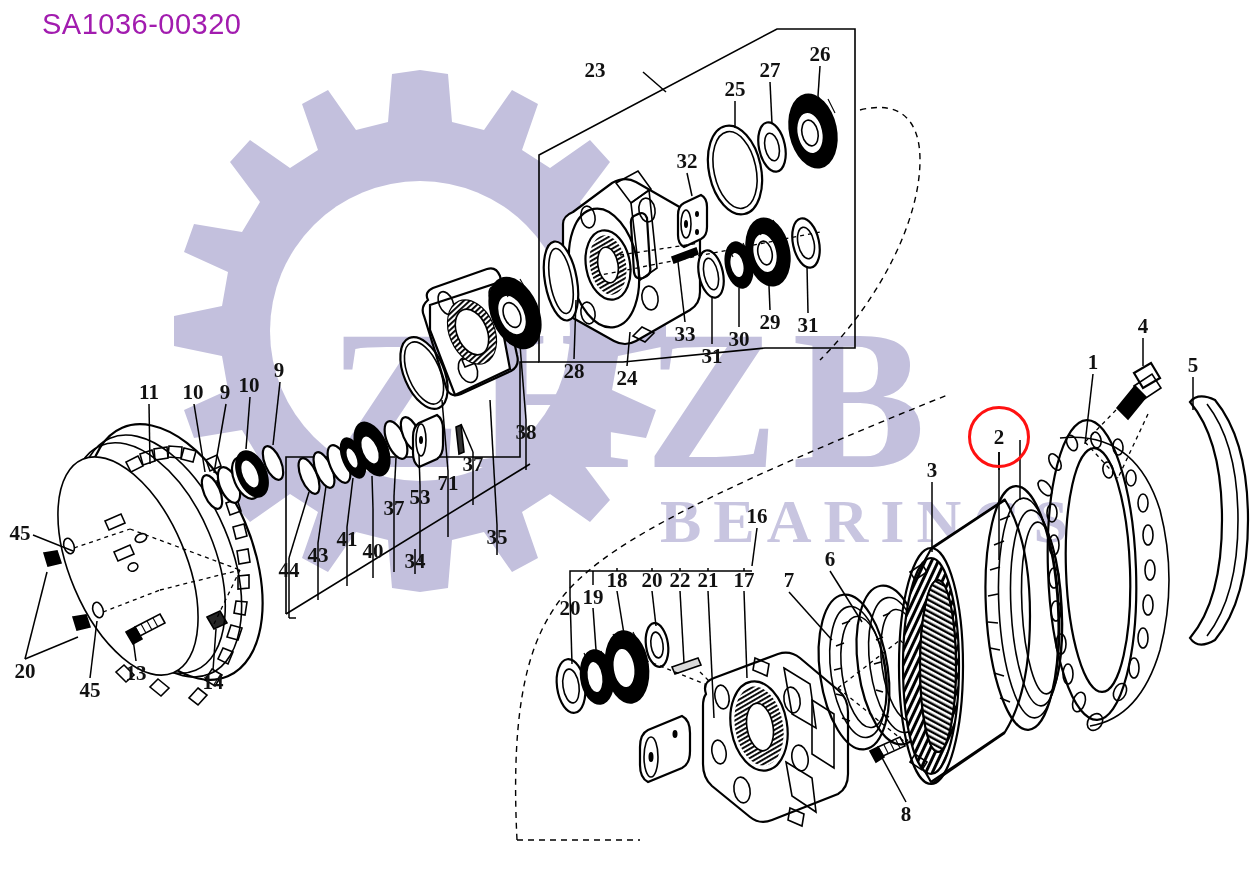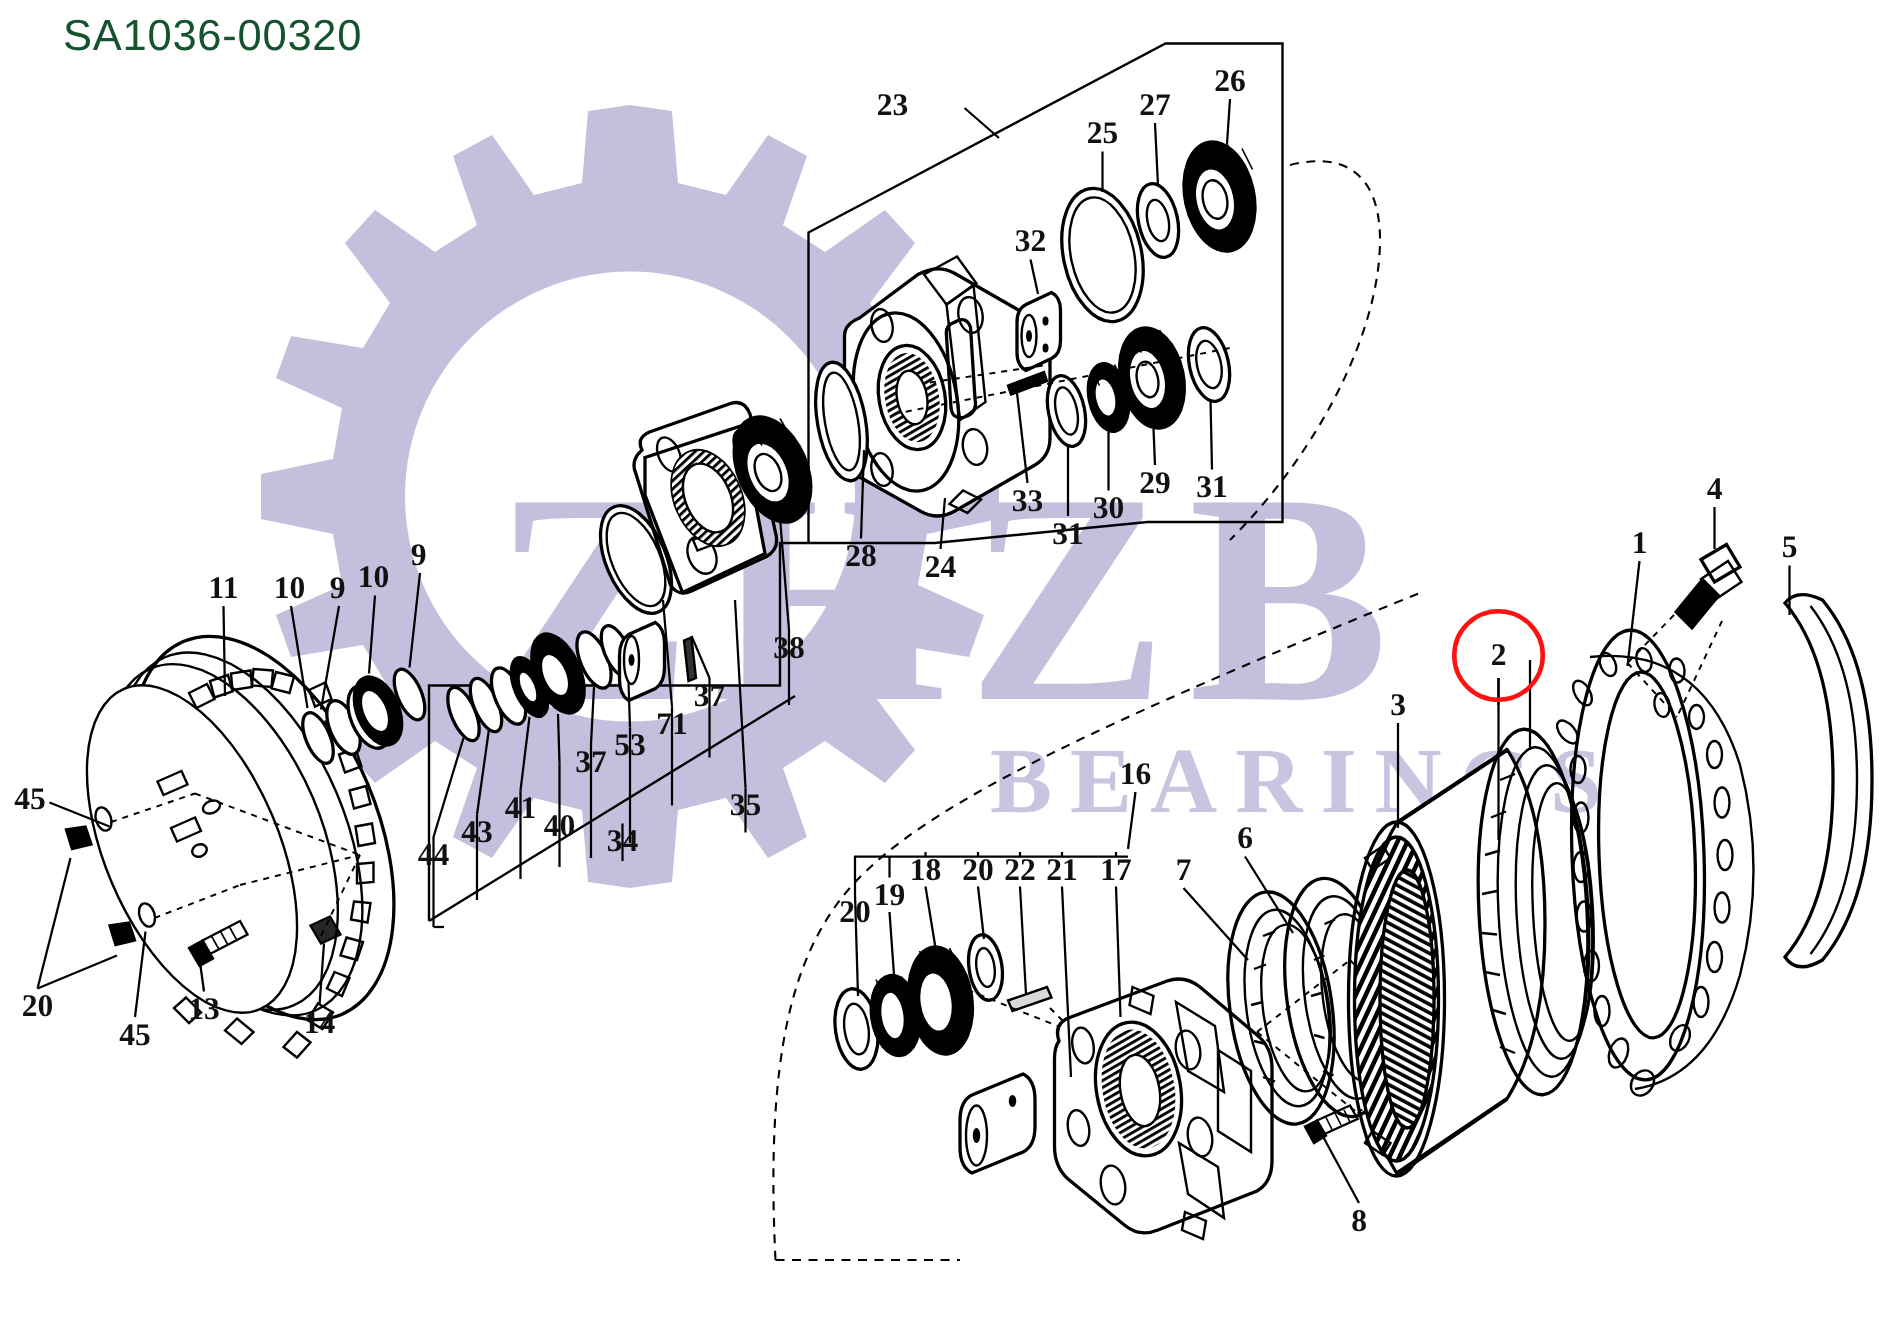--- a/index.html
+++ b/index.html
@@ -101,21 +101,21 @@
                  L90 102 L110 80 L150 108 L178 90 L162 44 L188 30 L216 70
                  L248 62 L252 14 Z"></path>
         <circle cx="280" cy="271" r="150" fill="#ffffff"></circle>
       </g>
     </svg>
 
     <div id="wm-zhzb">ZHZB</div>
     <div id="wm-bearings">BEARINGS</div>
   </div>
 
-  <div id="part-code" style="color: #14532d; text-align: right;">SA1036-00320</div>
+  <div id="part-code" style="color: #a21caf; text-align: right;">SA1036-00320</div>
 
   <svg id="drawing" viewBox="0 0 1259 878">
     <defs>
       <style>
         .ln{fill:none;stroke:#000;stroke-width:1.6;}
         .ln2{fill:none;stroke:#000;stroke-width:2.2;}
         .thin{fill:none;stroke:#000;stroke-width:1.1;}
         .lead{fill:none;stroke:#000;stroke-width:1.5;}
         .dash{fill:none;stroke:#000;stroke-width:1.4;stroke-dasharray:6 5;}
         .dashfine{fill:none;stroke:#000;stroke-width:1.3;stroke-dasharray:4 4;}

